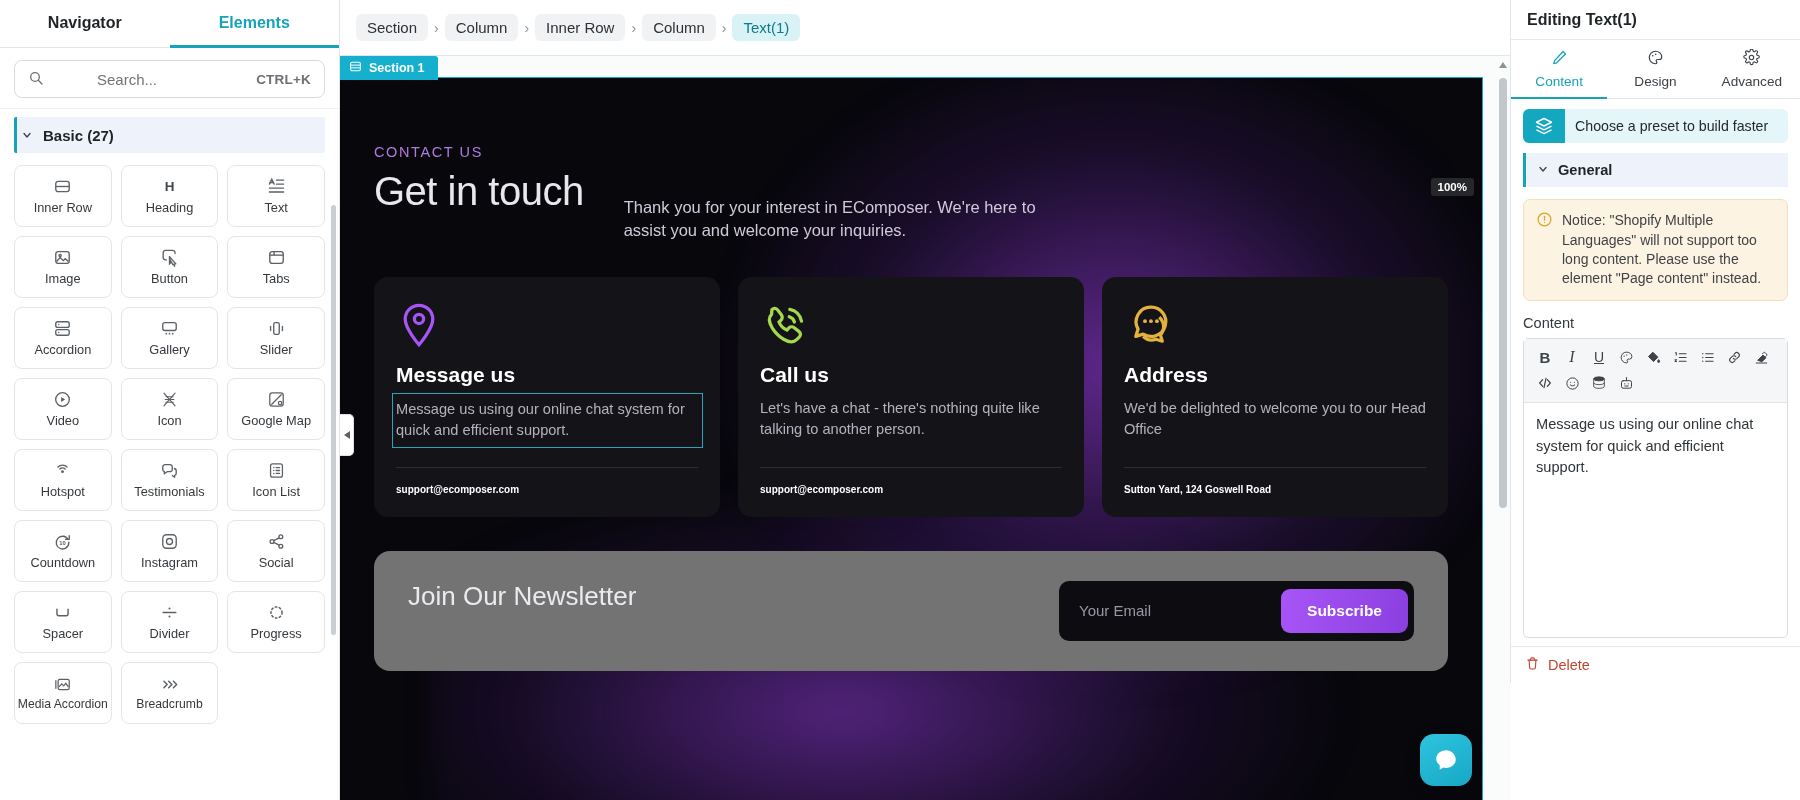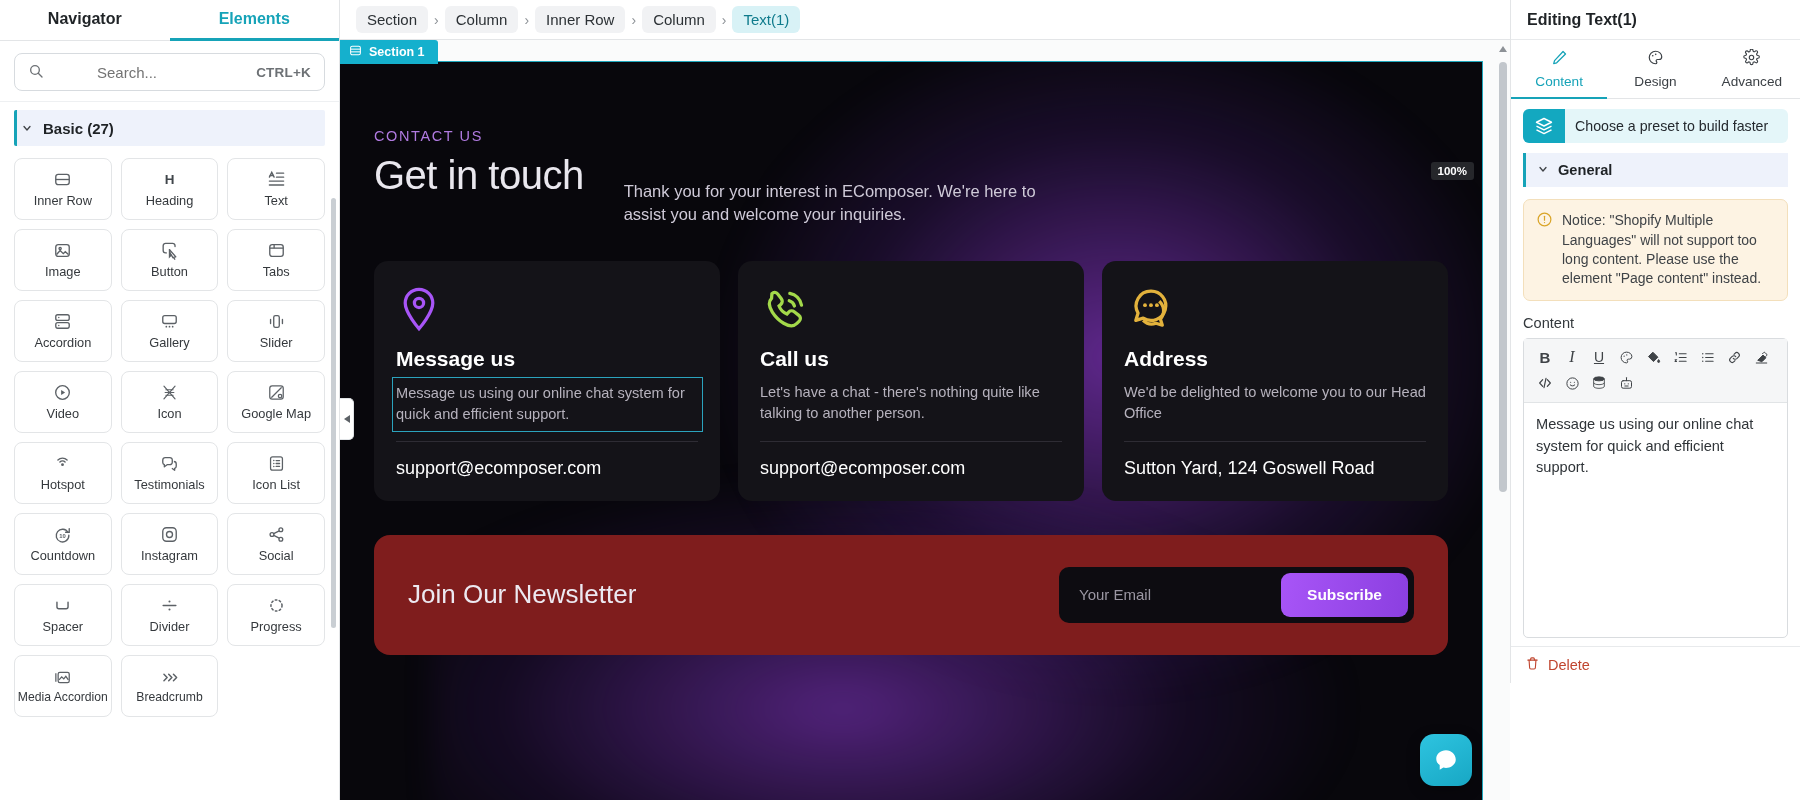--- a/index.html
+++ b/index.html
@@ -14,21 +14,21 @@
   .app { display:flex; width:1800px; height:800px; }
 
   
   .left-panel {
     width:340px; height:800px;
     background:#ffffff;
     border-right:1px solid #e3e5e7;
     display:flex; flex-direction:column;
     flex:0 0 340px;
   }
-  .lp-tabs { display:flex; height:41px; border-bottom:1px solid #e3e5e7; }
+  .lp-tabs { display:flex; height:48px; border-bottom:1px solid #e3e5e7; }
   .lp-tab {
     flex:1; display:flex; align-items:center; justify-content:center;
     font-size:16px; font-weight:700; color:#1f2326; cursor:pointer;
     border-bottom:3px solid transparent; margin-bottom:-1px;
   }
   .lp-tab.active { color:#16a3b8; border-bottom-color:#16a3b8; }
 
   .lp-search-wrap { padding:12px 14px 10px; }
   .lp-search {
     display:flex; align-items:center; gap:9px;
@@ -62,21 +62,21 @@
   .el-card .ic { color:#5c6166; display:flex; align-items:center; justify-content:center; height:20px;}
   .el-card .lb { font-size:12.8px; color:#35393d; line-height:1.12; }
   .el-card .lb.two { font-size:12.2px; }
 
   .lp-sbar { position:absolute; right:3px; top:96px; width:5px; height:430px;
              background:#c9ced3; border-radius:3px; }
 
   
   .center { flex:1; display:flex; flex-direction:column; min-width:0; background:#fff;}
   .crumbs {
-    height:40px; display:flex; align-items:center; gap:5px;
+    height:56px; display:flex; align-items:center; gap:5px;
     padding:0 16px; border-bottom:1px solid #e3e5e7; background:#fff;
     overflow:hidden; white-space:nowrap;
   }
   .crumb { background:#f1f2f4; border-radius:6px; padding:5px 11px; font-size:15px; color:#2c3135; cursor:pointer; }
   .crumb.active { background:#d8f2f6; color:#0f7b8c; }
   .crumb-sep { color:#8c9196; font-size:14px; padding:0 1px; }
 
   .canvas-area { flex:1; position:relative; background:#fafbfb; overflow:hidden; display:flex;}
   .canvas-inner { flex:1; position:relative; overflow:hidden; }
 
@@ -104,25 +104,25 @@
   .hero-p { color:#cfcad8; font-size:16.5px; line-height:1.42; max-width:430px; margin-top:26px; }
 
   .cards { display:flex; gap:18px; margin-top:34px; }
   .card { flex:1; background:#141318; border-radius:14px; padding:24px 22px 22px; min-height:240px;
           display:flex; flex-direction:column; }
   .card .cicon { height:52px; margin-bottom:10px; }
   .card h3 { color:#fff; font-size:21px; font-weight:700; margin-bottom:11px; }
   .card p { color:#b6b2bd; font-size:14.6px; line-height:1.43; }
   .card p.sel { outline:1.5px solid #2ba3bd; padding:5px 4px 6px 3px; margin:-4px -4px 0 -3px; }
   .card hr { border:0; border-top:1px solid #2e2c34; margin:auto 0 16px; }
-  .card .meta { color:#fff; font-size:18px; font-weight:400; }
+  .card .meta { color:#fff; font-size:10px; font-weight:700; }
 
   .news {
-    margin-top:34px; background:#7f1d1d; border-radius:16px;
-    padding:30px 34px; display:flex; align-items:center; gap:21px; min-height:120px;
+    margin-top:34px; background:#737373; border-radius:16px;
+    padding:30px 34px; display:flex; gap:21px; min-height:120px;
   }
   .news h2 { color:#ece9f1; font-size:26px; font-weight:400; flex:1; }
   .news-form { display:flex; align-items:center; background:#0d0c11; border-radius:10px; padding:6px; gap:6px; }
   .news-form .inp { width:210px; padding:12px 14px; color:#9b97a3; font-size:15px; }
   .news-form .sub {
     background:linear-gradient(100deg,#a855f7,#8b3fe0); color:#fff; font-weight:700;
     font-size:15.5px; border-radius:9px; padding:13px 26px; cursor:pointer;
   }
 
   .chat-fab {

